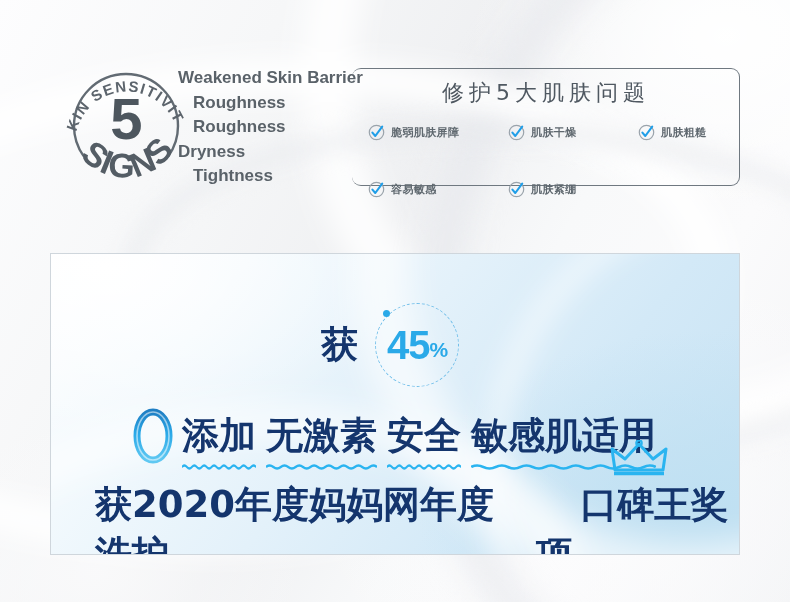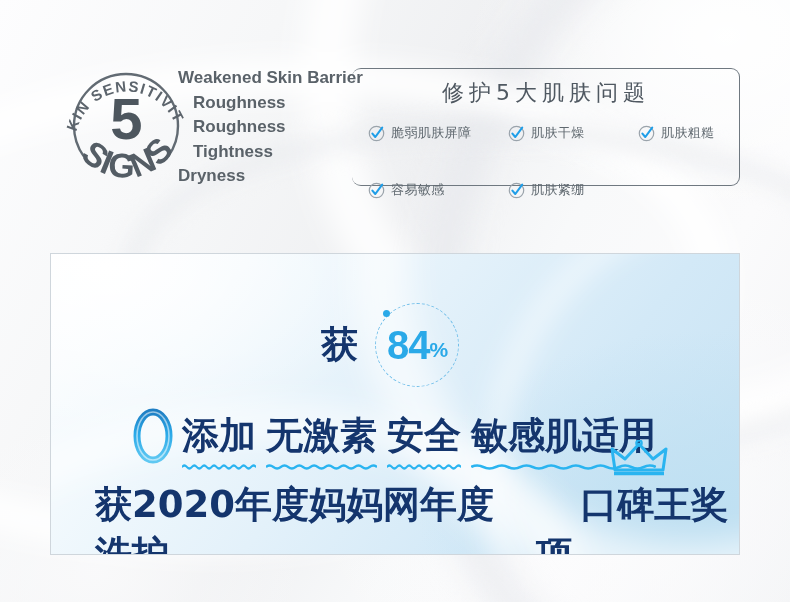--- a/index.html
+++ b/index.html
@@ -58,21 +58,21 @@
   }
   #rtitle{
     position:absolute;left:352px;top:78px;width:388px;text-align:center;
     font-size:22px;color:#4f5861;letter-spacing:5px;
     font-family:"DejaVu Sans","Liberation Sans",sans-serif;
   }
   #rgrid{position:absolute;left:368px;top:124px;width:368px;}
   .chkrow{display:flex;margin-bottom:7px;}
   .chkitem{display:flex;align-items:center;}
   .chkitem .lbl{
-    font-size:13px;font-weight:normal;color:#5f686f;margin-left:6px;
+    font-size:11px;font-weight:bold;color:#5f686f;margin-left:6px;
     white-space:nowrap;letter-spacing:.4px;
     font-family:"DejaVu Sans","Liberation Sans",sans-serif;
     text-align:right;
   }
   .tick{width:17px;height:17px;flex:0 0 17px;position:relative;}
 
   
   #bpanel{
     position:absolute;left:50px;top:253px;width:690px;height:302px;
     box-sizing:border-box;
@@ -162,22 +162,22 @@
         <textPath href="#arcBot" startOffset="50%" text-anchor="middle" id="t-arc-bot">SIGNS</textPath>
       </text>
     </svg>
     <div class="num">5</div>
   </div>
 
   <div id="enlist">
       <div class="row">Weakened Skin Barrier</div>
       <div class="row ind">Roughness</div>
       <div class="row ind">Roughness</div>
+      <div class="row">Dryness</div>
       <div class="row ind">Tightness</div>
-      <div class="row">Dryness</div>
     </div>
 
   <div id="rpanel"></div>
   <div id="rtitle">修护5大肌肤问题</div>
   <div id="rgrid">
       <div class="chkrow" style="position: relative; height: 25px;">
         <div class="chkitem" style="position: absolute; left: 0px; top: 0px;">
           <span class="tick"><svg width="17" height="17" viewBox="0 0 17 17">
               <circle cx="8.5" cy="8.5" r="7.2" fill="none" stroke="#9aa3ab" stroke-width="1.2"></circle>
               <path d="M4.4,8.6 L7.3,12 L14.2,2.6" fill="none" stroke="#1f9ee8" stroke-width="2.1" stroke-linecap="round" stroke-linejoin="round"></path>
@@ -220,21 +220,21 @@
   <div id="bpanel">
     <div class="bsw" id="bsw1"></div>
     <div class="bsw" id="bsw2"></div>
     <div class="bsw" id="bsw3"></div>
 
     <div id="l1">
       <span class="cn">获</span>
       <span id="pctwrap">
         <span class="dashring"></span>
         <span class="dot"></span>
-        <span class="pv"><span>84</span><span class="sm">%</span></span>
+        <span class="pv"><span>45</span><span class="sm">%</span></span>
       </span>
     </div>
 
     <div id="l2">
       <span id="zero">
         <svg width="44" height="56" viewBox="0 0 44 56">
           <defs>
             <linearGradient id="zgr" x1="0" y1="0" x2="0" y2="1">
               <stop offset="0%" stop-color="#1f7fc4"></stop>
               <stop offset="45%" stop-color="#2aa9e8"></stop>

